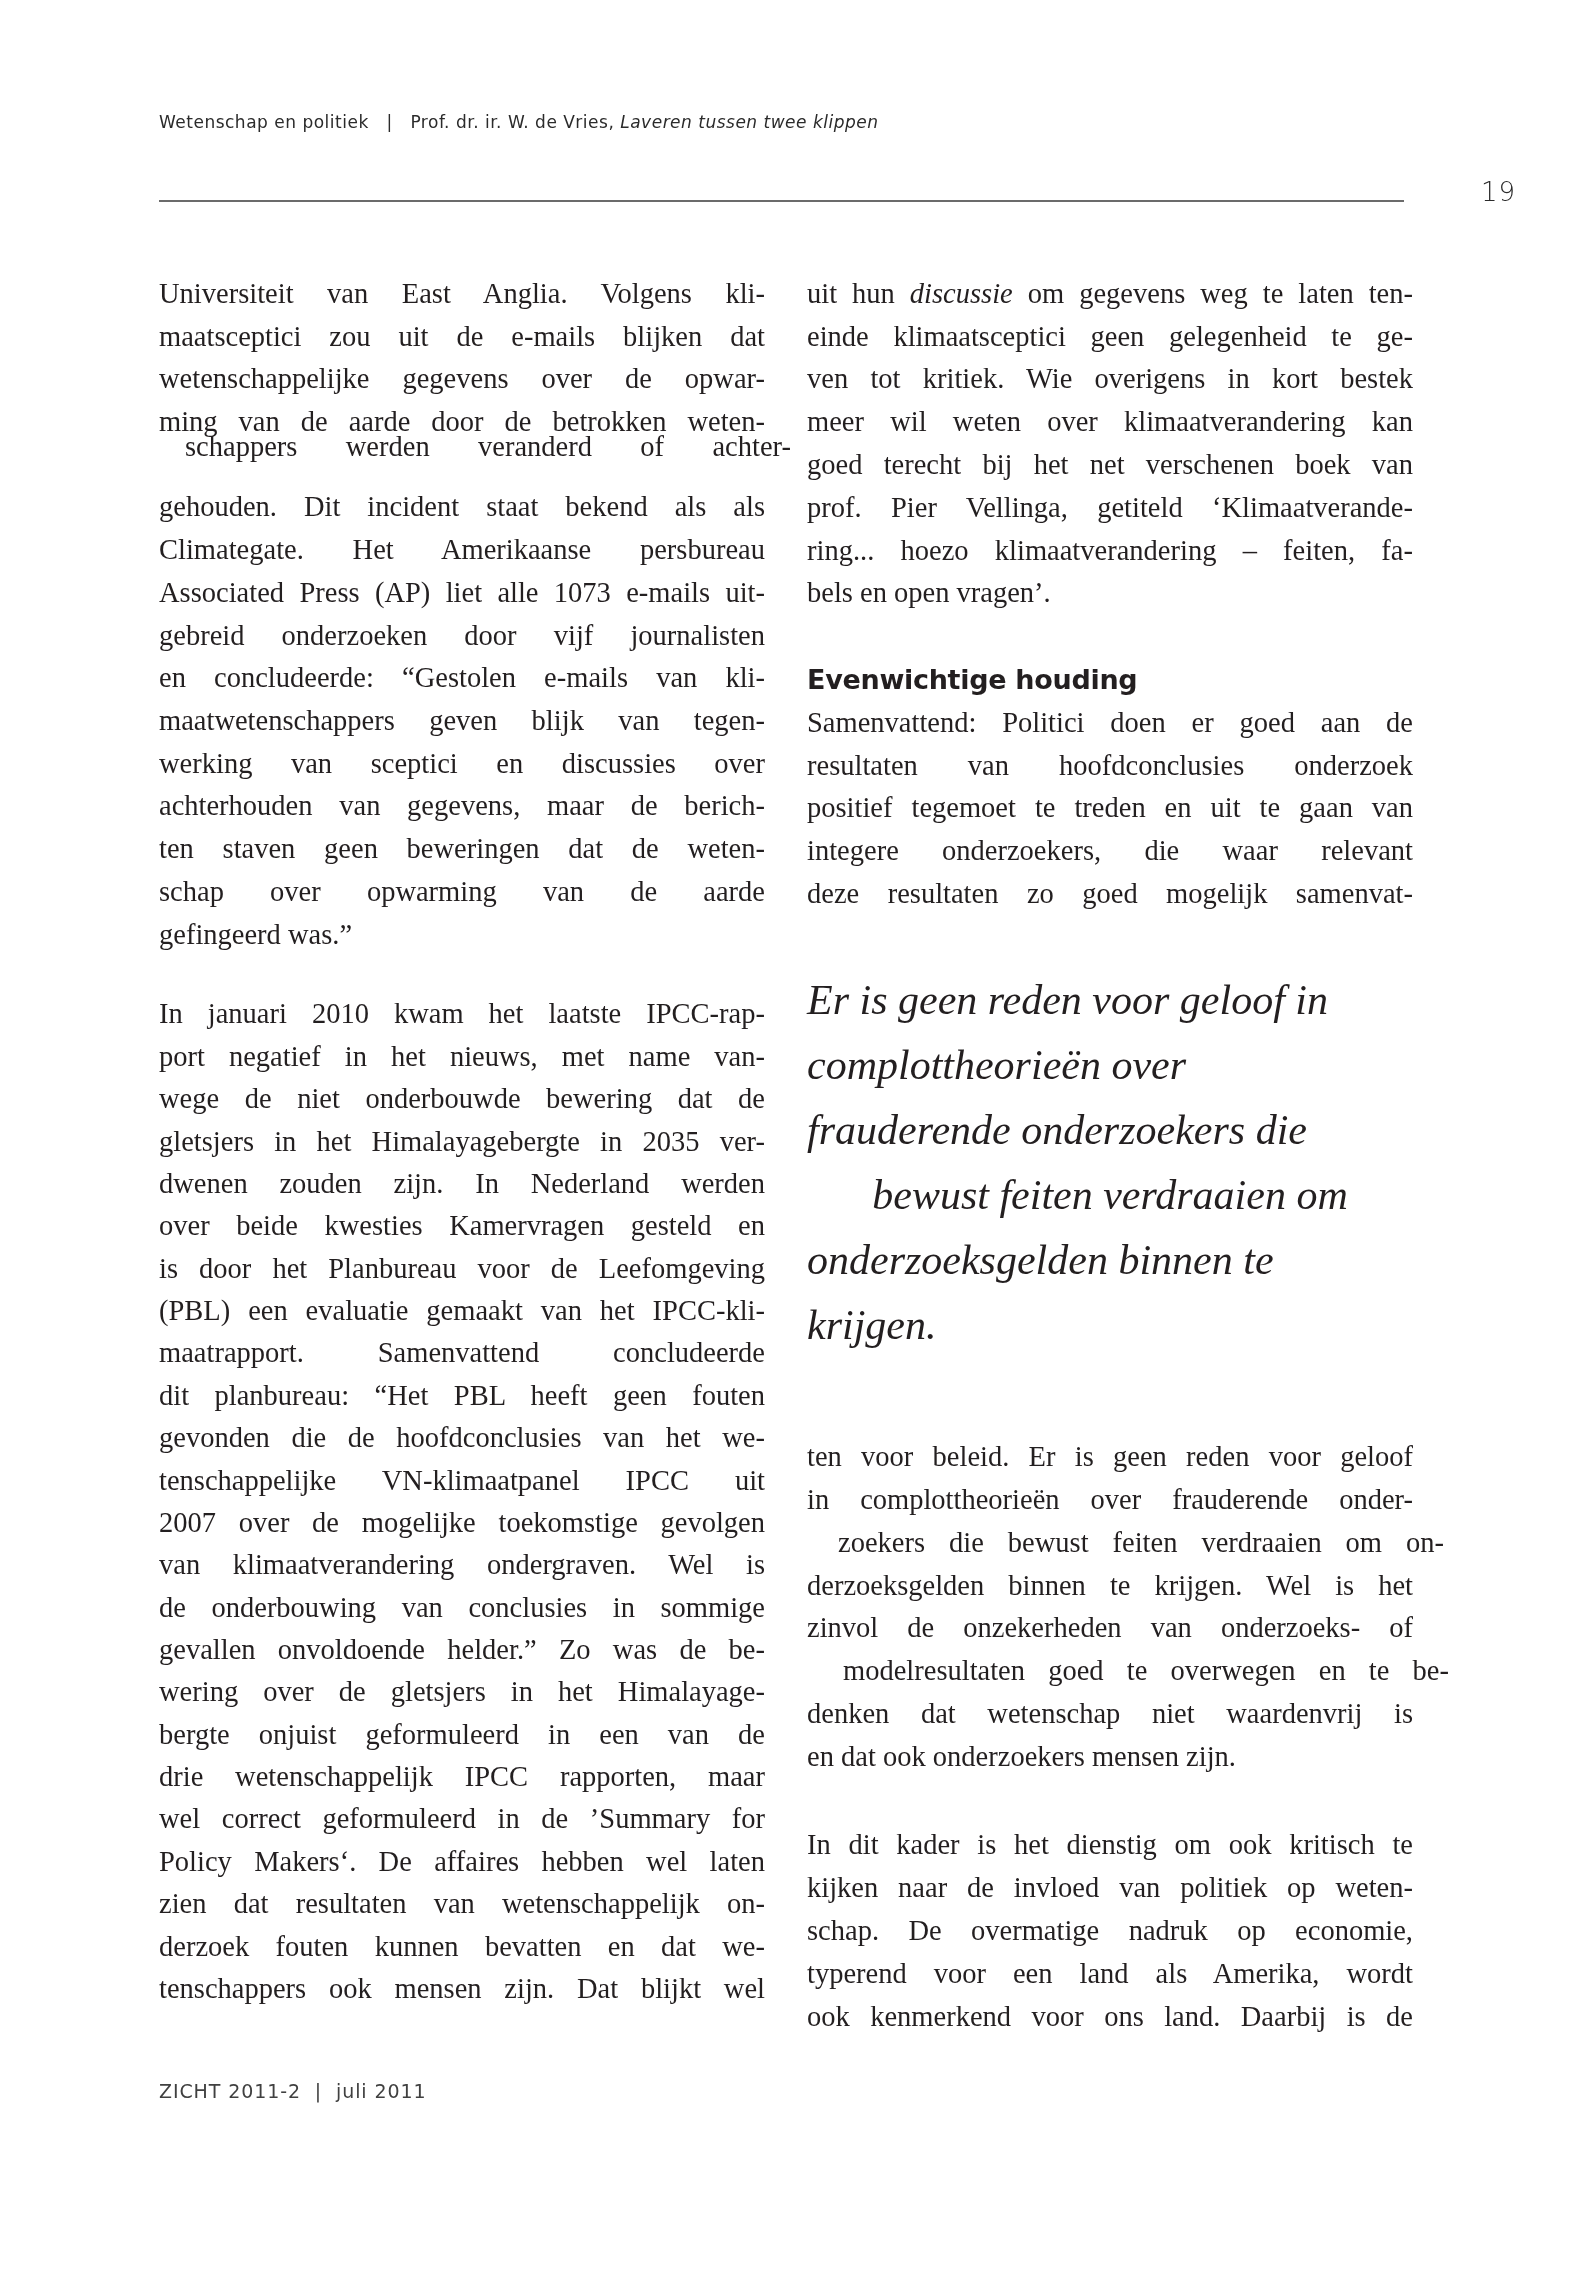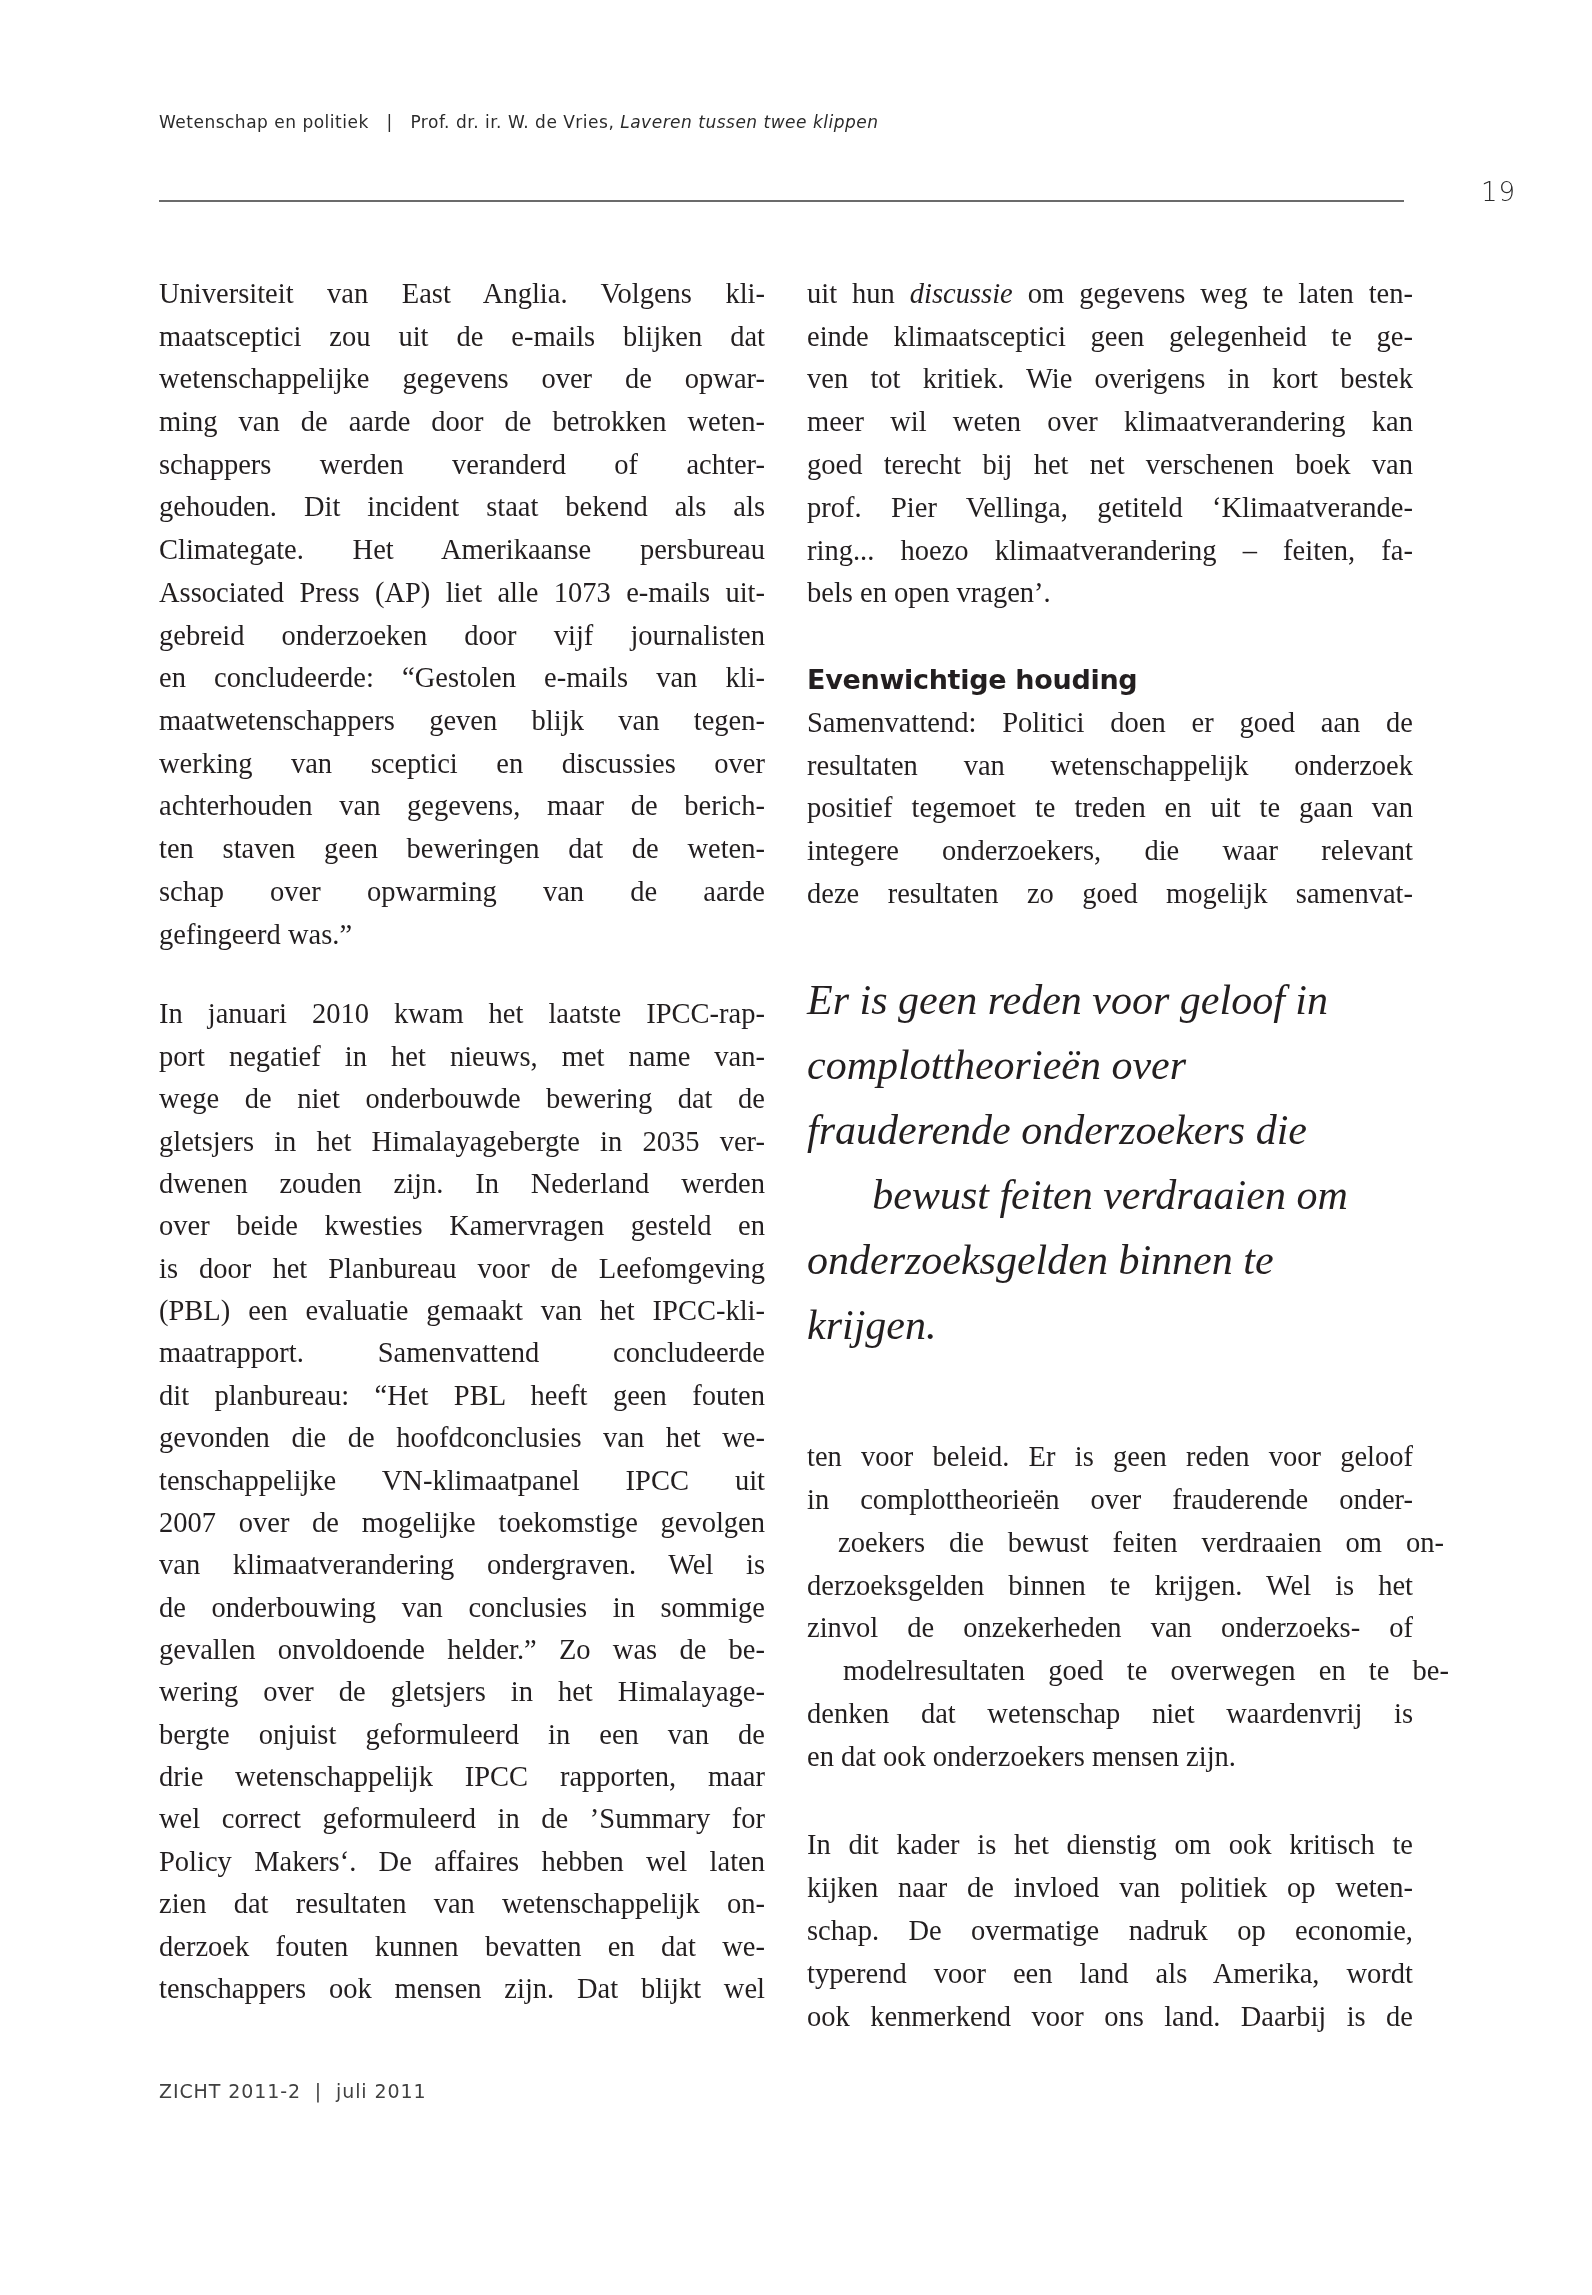--- a/index.html
+++ b/index.html
@@ -56,21 +56,21 @@
     <span class="it">Laveren tussen twee klippen</span>
   </div>
   <div class="rule"></div>
   <div class="page-number">19</div>
 
   <div class="col col-left" id="left-col" style="top:0;">
       <div class="line" style="top: 272px;">Universiteit van East Anglia. Volgens kli-</div>
       <div class="line" style="top: 315px;">maatsceptici zou uit de e-mails blijken dat</div>
       <div class="line" style="top: 357px;">wetenschappelijke gegevens over de opwar-</div>
       <div class="line" style="top: 400px;">ming van de aarde door de betrokken weten-</div>
-      <div class="line" style="top: 443px;">schappers werden veranderd of achter-</div>
+      <div class="line" style="top: 425px; margin-left: 26px;">schappers werden veranderd of achter-</div>
       <div class="line" style="top: 485px;">gehouden. Dit incident staat bekend als als</div>
       <div class="line" style="top: 528px;">Climategate. Het Amerikaanse persbureau</div>
       <div class="line" style="top: 571px;">Associated Press (AP) liet alle 1073 e-mails uit-</div>
       <div class="line" style="top: 614px;">gebreid onderzoeken door vijf journalisten</div>
       <div class="line" style="top: 656px;">en concludeerde: “Gestolen e-mails van kli-</div>
       <div class="line" style="top: 699px;">maatwetenschappers geven blijk van tegen-</div>
       <div class="line" style="top: 742px;">werking van sceptici en discussies over</div>
       <div class="line" style="top: 784px;">achterhouden van gegevens, maar de berich-</div>
       <div class="line" style="top: 827px;">ten staven geen beweringen dat de weten-</div>
       <div class="line" style="top: 870px;">schap over opwarming van de aarde</div>
@@ -107,21 +107,21 @@
     </div>
     <div class="heading" style="top:658px;">Evenwichtige houding</div>
   <div class="line" style="top: 315px;">einde klimaatsceptici geen gelegenheid te ge-</div>
       <div class="line" style="top: 357px;">ven tot kritiek. Wie overigens in kort bestek</div>
       <div class="line" style="top: 400px;">meer wil weten over klimaatverandering kan</div>
       <div class="line" style="top: 443px;">goed terecht bij het net verschenen boek van</div>
       <div class="line" style="top: 486px;">prof. Pier Vellinga, getiteld ‘Klimaatverande-</div>
       <div class="line" style="top: 529px;">ring... hoezo klimaatverandering – feiten, fa-</div>
       <div class="line last" style="top: 571px;">bels en open vragen’.</div>
       <div class="line" style="top: 701px;">Samenvattend: Politici doen er goed aan de</div>
-      <div class="line" style="top: 744px;">resultaten van wetenschappelijk onderzoek</div>
+      <div class="line" style="top: 744px;">resultaten van hoofdconclusies onderzoek</div>
       <div class="line" style="top: 786px;">positief tegemoet te treden en uit te gaan van</div>
       <div class="line" style="top: 829px;">integere onderzoekers, die waar relevant</div>
       <div class="line" style="top: 872px;">deze resultaten zo goed mogelijk samenvat-</div>
       <div class="quote-line" style="top: 967px;">Er is geen reden voor geloof in</div>
       <div class="quote-line" style="top: 1032px;">complottheorieën over</div>
       <div class="quote-line" style="top: 1097px;">frauderende onderzoekers die</div>
       <div class="quote-line" style="top: 1162px; text-align: center;">bewust feiten verdraaien om</div>
       <div class="quote-line" style="top: 1227px;">onderzoeksgelden binnen te</div>
       <div class="quote-line" style="top: 1292px;">krijgen.</div>
       <div class="line" style="top: 1435px;">ten voor beleid. Er is geen reden voor geloof</div>

